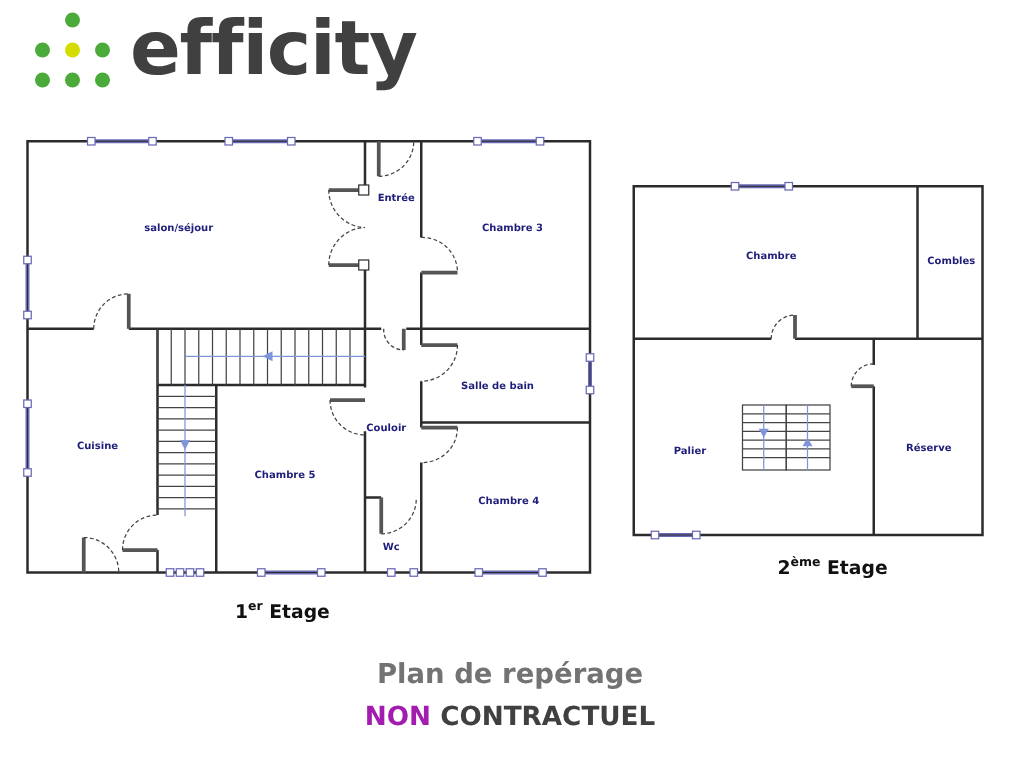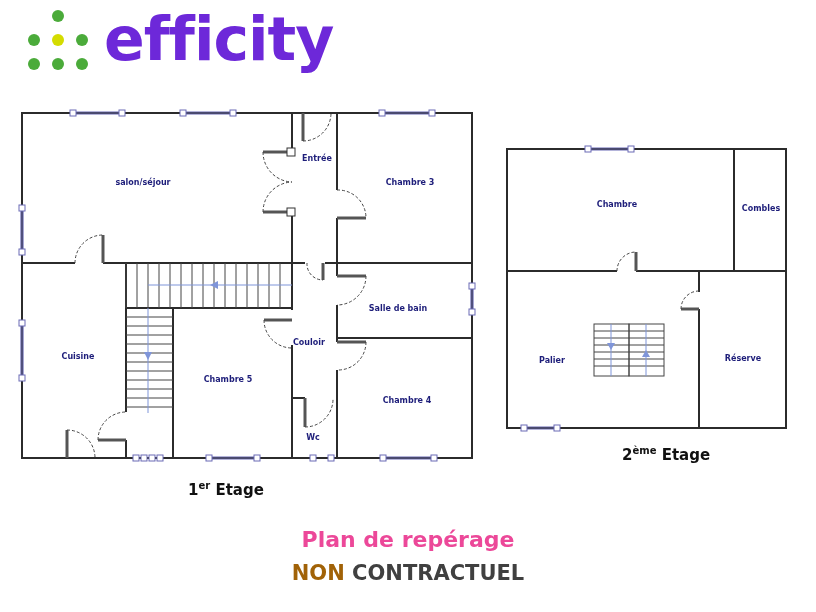--- a/index.html
+++ b/index.html
@@ -1,24 +1,24 @@
 <!DOCTYPE html>
 <html><head>
 <meta charset="utf-8">
 <style>
   html,body{margin:0;padding:0;background:#fff;}
   body{width:816px;height:612px;position:relative;overflow:hidden;font-family:"DejaVu Sans",sans-serif;}
   .logo{position:absolute;left:26px;top:8px;height:80px;width:320px;}
-  .logo-text{position:absolute;left:78px;top:-4px;font-family:"DejaVu Sans",sans-serif;font-weight:bold;font-size:60px;color:#6d28d9;letter-spacing:-1px;}
+  .logo-text{position:absolute;left:78px;top:-4px;font-family:"DejaVu Sans",sans-serif;font-weight:bold;font-size:60px;color:#404040;letter-spacing:-1px;}
   .dot{position:absolute;width:12px;height:12px;border-radius:50%;background:#4bab3a;}
   svg.plan{position:absolute;left:0;top:0;}
   .room{font-family:"DejaVu Sans",sans-serif;font-weight:bold;font-size:8px;fill:#1e1e7a;}
   .floor-label{position:absolute;font-family:"DejaVu Sans",sans-serif;font-weight:bold;font-size:15px;color:#111;}
   .floor-label sup{font-size:10px;}
-  .title{position:absolute;left:0;width:816px;text-align:center;top:527px;font-weight:bold;font-size:22px;color:#ec4899;font-family:"DejaVu Sans",sans-serif;}
+  .title{position:absolute;left:0;width:816px;text-align:center;top:527px;font-weight:bold;font-size:22px;color:#737373;font-family:"DejaVu Sans",sans-serif;}
   .subtitle{position:absolute;left:0;width:816px;text-align:center;top:561px;font-weight:bold;font-size:21px;font-family:"DejaVu Sans",sans-serif;}
 </style>
 </head>
 <body>
 
 <div class="logo">
   <div class="dot" style="left:26px;top:2px;"></div>
   <div class="dot" style="left:2px;top:26px;"></div>
   <div class="dot" style="left:26px;top:26px;background:#d4dc00;"></div>
   <div class="dot" style="left:50px;top:26px;"></div>
@@ -211,13 +211,13 @@
     <text x="761" y="211" text-anchor="middle" class="room">Combles</text>
     <text x="552" y="363" text-anchor="middle" class="room">Palier</text>
     <text x="743" y="361" text-anchor="middle" class="room">Réserve</text>
   </g>
 </svg>
 
 <div class="floor-label" style="left:188px;top:480px;"><span>1</span><sup>er</sup><span> Etage</span></div>
 <div class="floor-label" style="left:622px;top:445px;"><span>2</span><sup>ème</sup><span> Etage</span></div>
 
 <div class="title">Plan de repérage</div>
-<div class="subtitle"><span style="color:#a16207">NON</span> <span style="color:#404040">CONTRACTUEL</span></div>
+<div class="subtitle"><span style="color:#a21caf">NON</span> <span style="color:#404040">CONTRACTUEL</span></div>
 
 </body></html>

